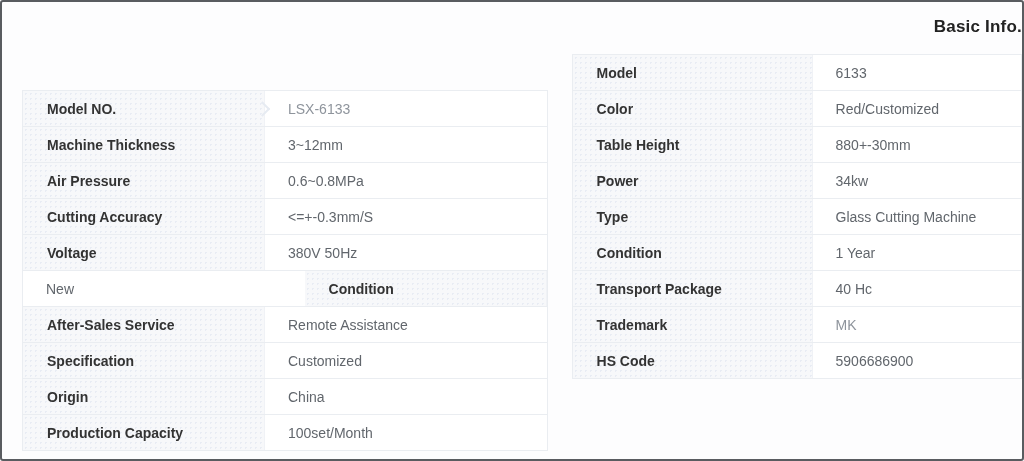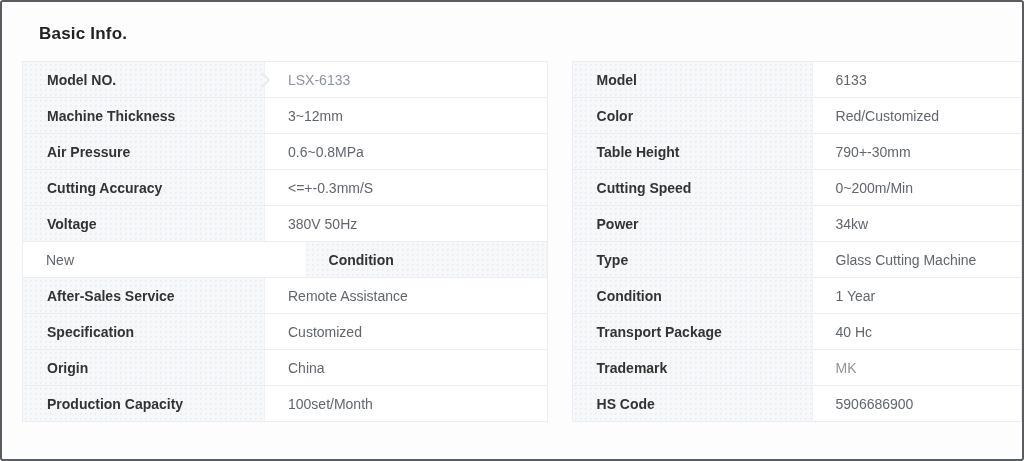--- a/index.html
+++ b/index.html
@@ -3,30 +3,31 @@
 <meta charset="utf-8">
 <style>
   html,body{margin:0;padding:0;background:#fff;}
   .screen{
     width:1024px;height:461px;box-sizing:border-box;position:relative;
     background:#fdfdfe;
     border:2px solid var(--outer-border,#595c60);border-radius:3px;
     font-family:"Liberation Sans",sans-serif;overflow:hidden;
   }
   .page-title{
-    margin:16px;padding:6px 0 0 21px;
+    margin:0;padding:15px 0 0 21px;
     font-size:17px;font-weight:700;color:var(--title-text,#222);
     letter-spacing:.2px;
+    text-align:right;
   }
   .tables{display:flex;align-items:flex-start;margin:17px 0 0 20px;gap:24px;}
   .spec-table{
     border:1px solid var(--row-border,#eaedf1);
     background:#fff;box-sizing:border-box;
   }
-  .spec-table.left{width:560px;}
+  .spec-table.left{width:560px;margin-top:36px;}
   .spec-table.right{width:480px;}
   .spec-row{display:flex;height:35px;border-bottom:1px solid var(--row-border,#eaedf1);}
   .spec-row:last-child{border-bottom:none;}
   .cell{display:flex;align-items:center;box-sizing:border-box;font-size:14px;}
   .cell.lbl{
     width:242px;flex:0 0 242px;padding-left:24px;position:relative;
     background-color:var(--label-bg,#f7f8fa);
     background-image:radial-gradient(rgba(205,216,232,.35) 1px,transparent 1px);
     background-size:5px 5px;
     border-right:1px solid #f0f2f6;
@@ -95,25 +96,21 @@
         <div class="spec-row">
           <div class="cell lbl">Model</div>
           <div class="cell val">6133</div>
         </div>
         <div class="spec-row">
           <div class="cell lbl">Color</div>
           <div class="cell val">Red/Customized</div>
         </div>
         <div class="spec-row">
           <div class="cell lbl">Table Height</div>
-          <div class="cell val">790+-30mm</div>
-        </div>
-        <div class="spec-row">
-          <div class="cell lbl">Cutting Speed</div>
-          <div class="cell val">0~200m/Min</div>
+          <div class="cell val">880+-30mm</div>
         </div>
         <div class="spec-row">
           <div class="cell lbl">Power</div>
           <div class="cell val">34kw</div>
         </div>
         <div class="spec-row">
           <div class="cell lbl">Type</div>
           <div class="cell val">Glass Cutting Machine</div>
         </div>
         <div class="spec-row">

